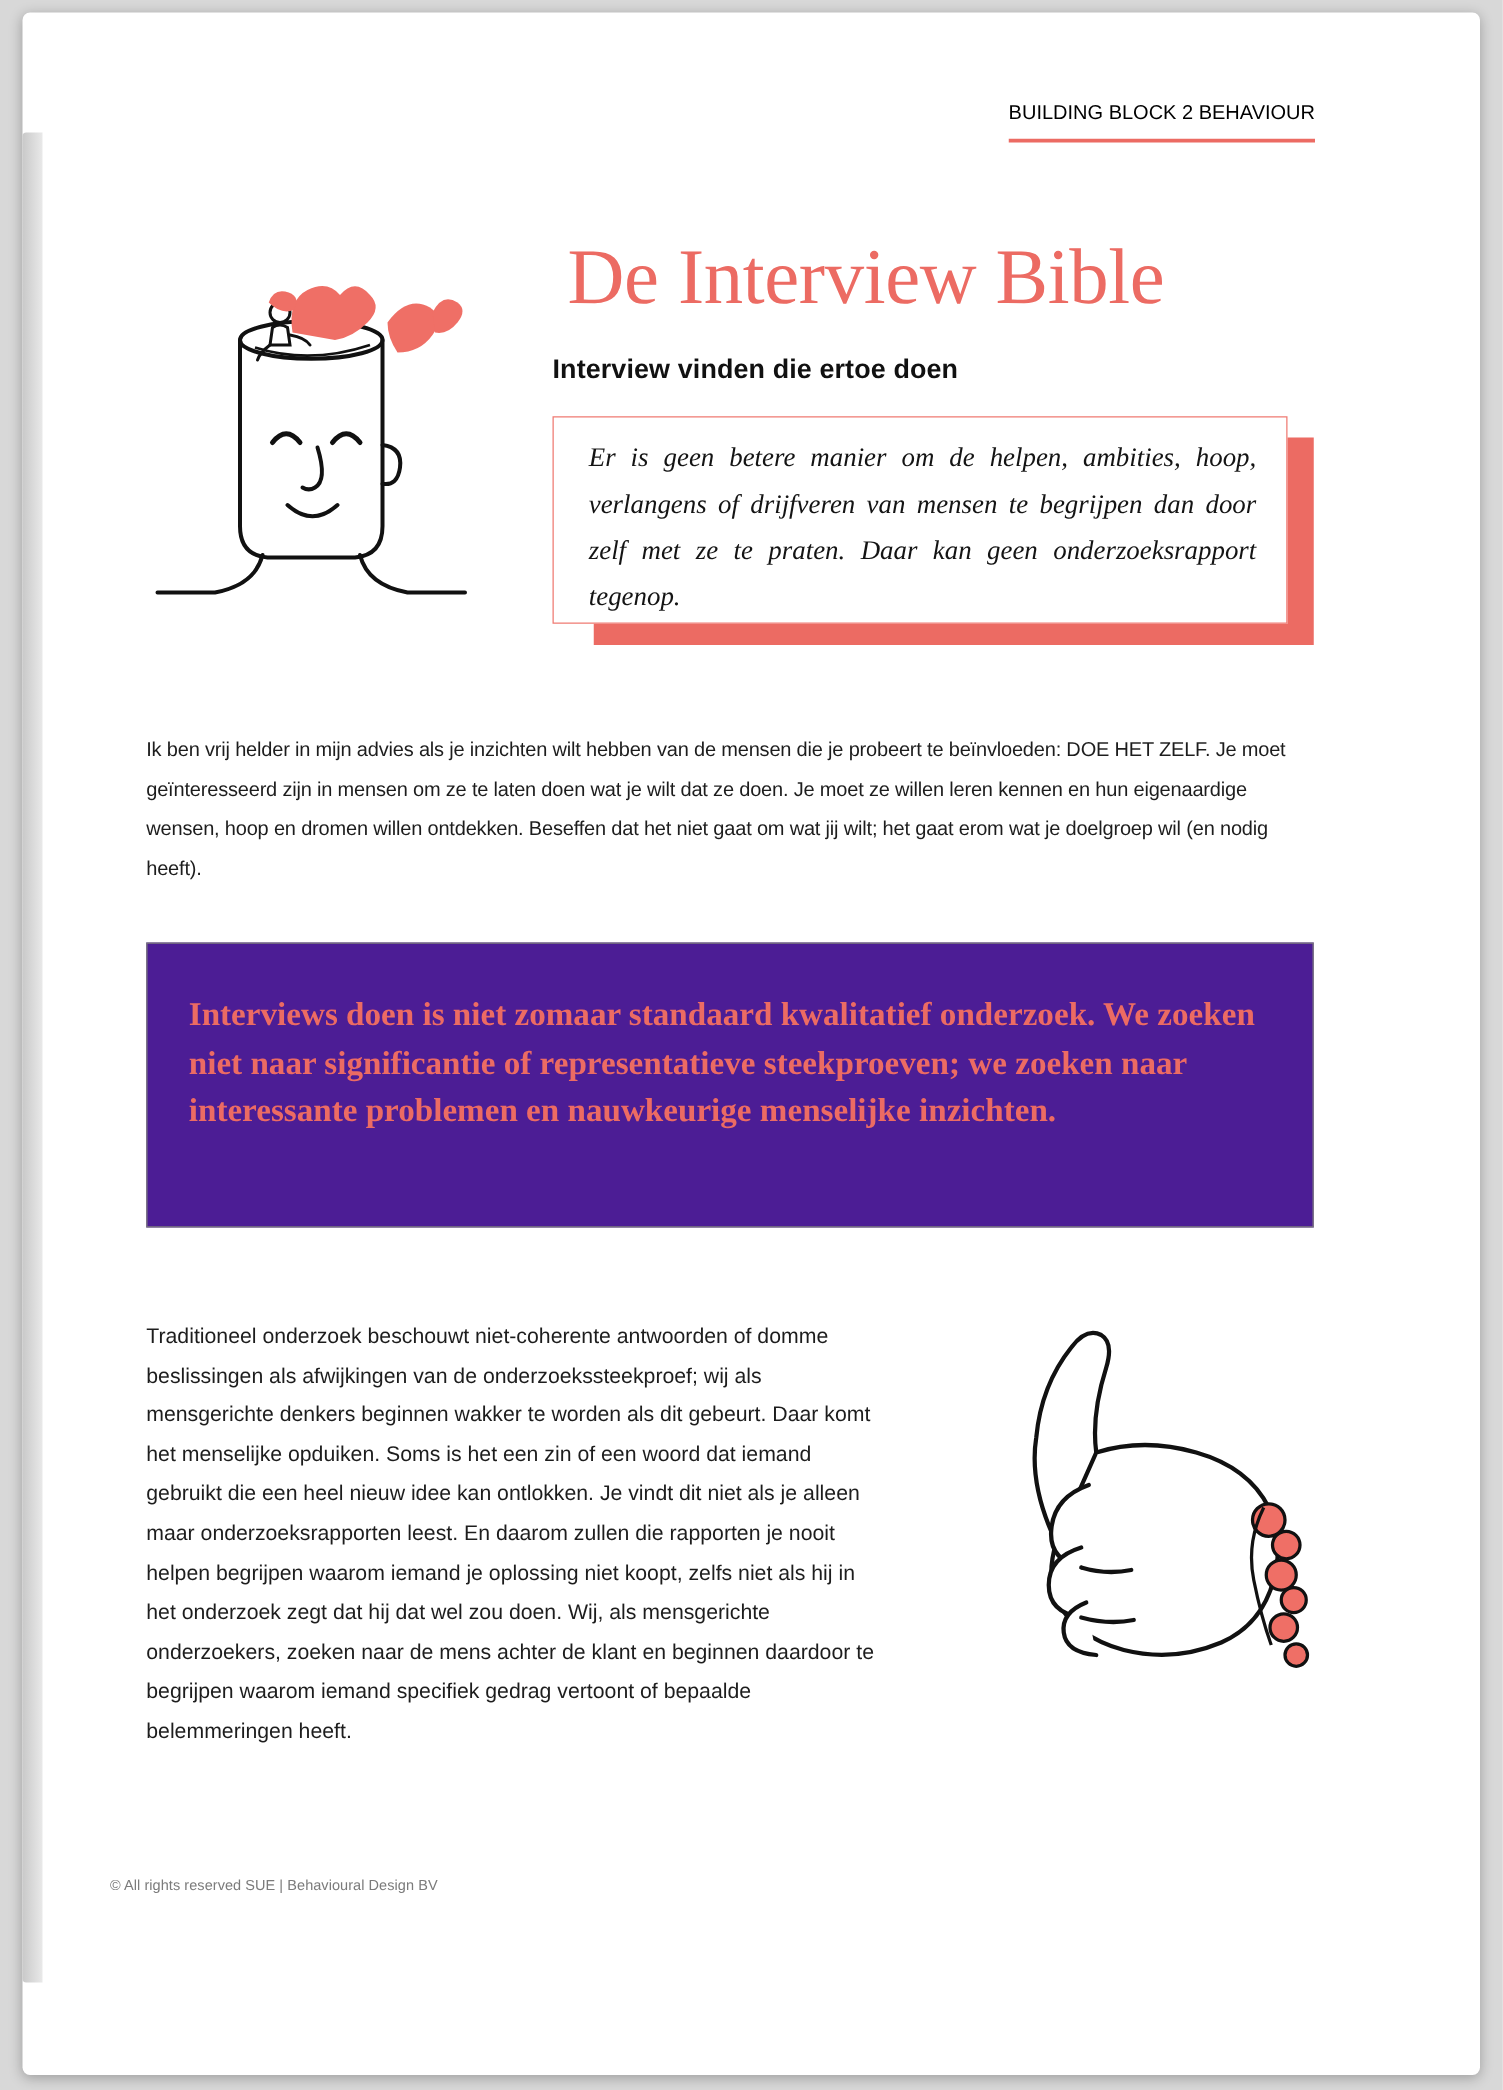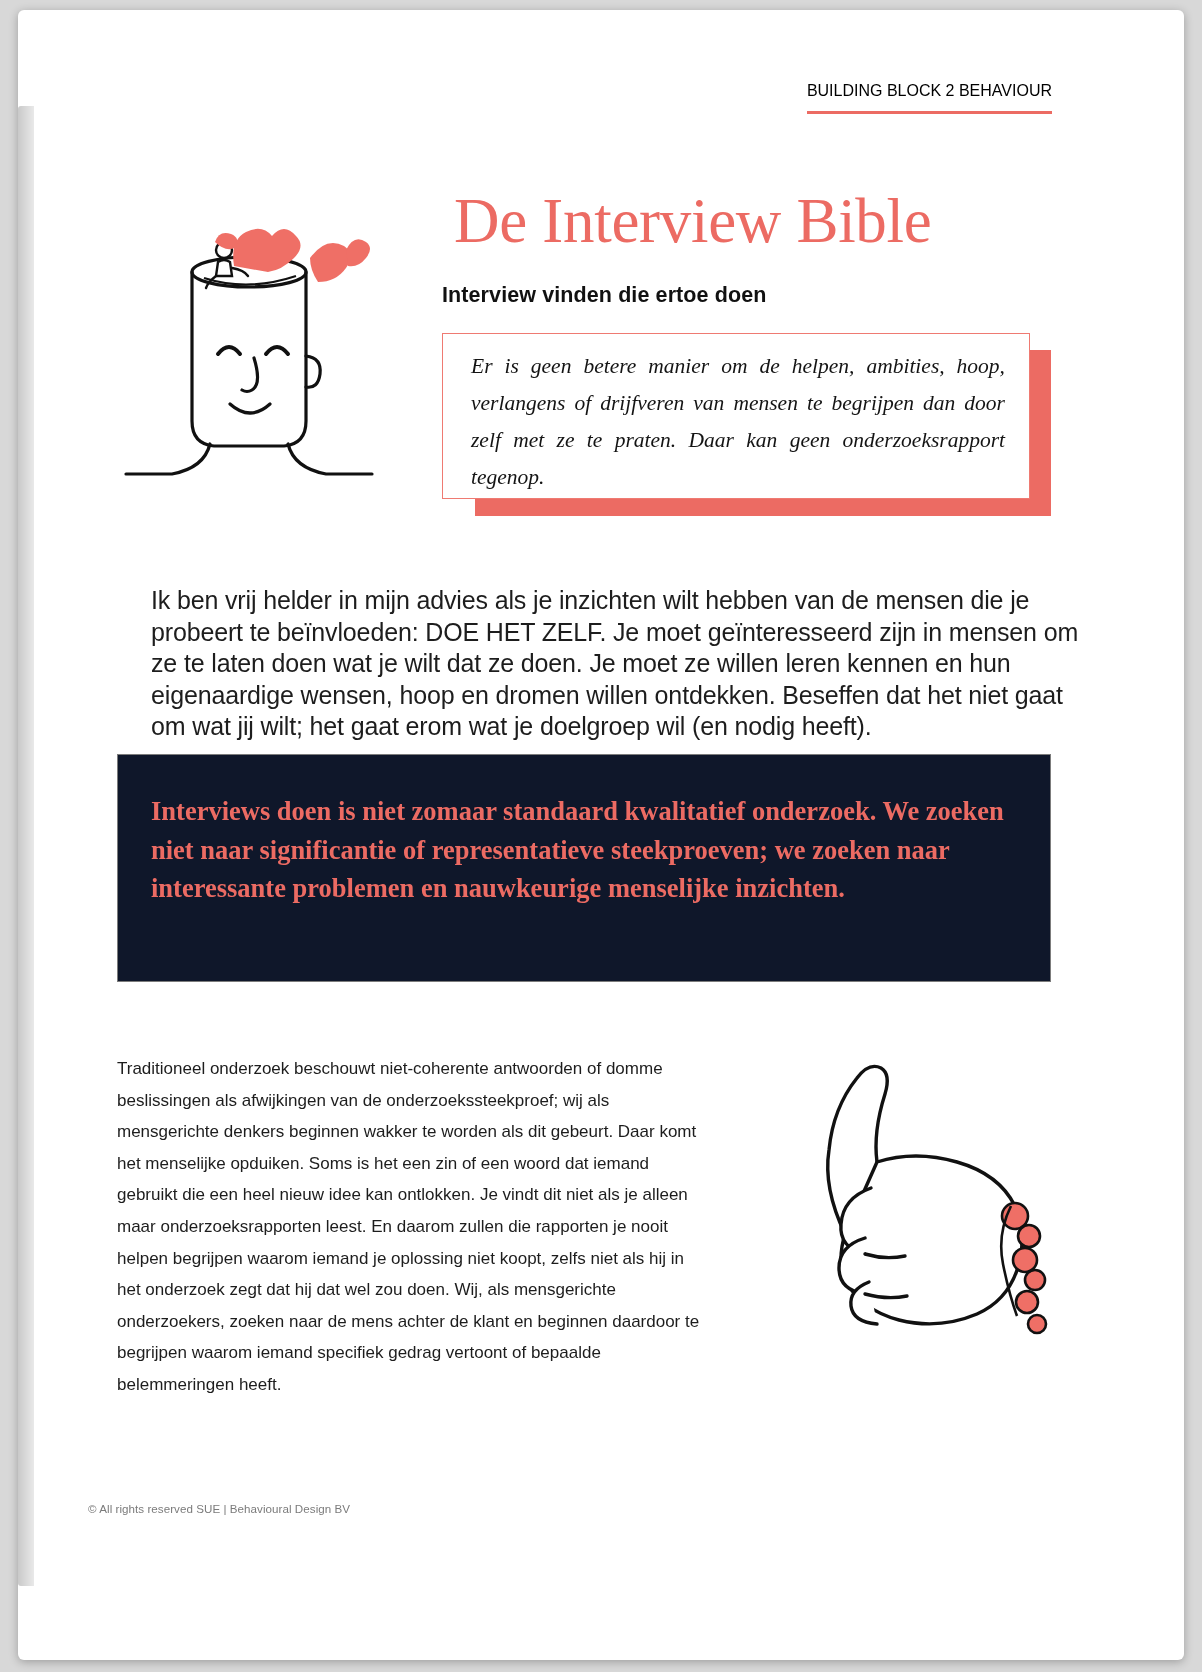--- a/index.html
+++ b/index.html
@@ -67,31 +67,30 @@
     font-style:italic; font-size:21.5px; line-height:1.72;
     color:#141414; text-align:justify;
   }
 
   
   #head-illo { position:absolute; left:96px; top:196px; width:300px; height:290px; }
 
   
   #para1 {
     position:absolute; left:99px; top:575px; width:940px;
-    font-size:25px; line-height:31.5px; color:#1d1d1d;
+    font-size:16px; line-height:31.5px; color:#1d1d1d;
     font-stretch:condensed;
     letter-spacing:-.15px;
-    margin-left:34px;
   }
 
   
   #callout {
     position:absolute; left:99px; top:744px;
     width:934px; height:228px;
-    border:1.3px solid #7c7c7c; background:#0f172a;
+    border:1.3px solid #7c7c7c; background:#4c1d95;
   }
   #callout-text {
     position:absolute; left:33px; top:37px; right:22px;
     font-family:"Liberation Serif", serif;
     font-weight:bold; font-size:26.5px; line-height:38.5px;
     color:#ec6b63;
   }
 
   
   #para2 {

